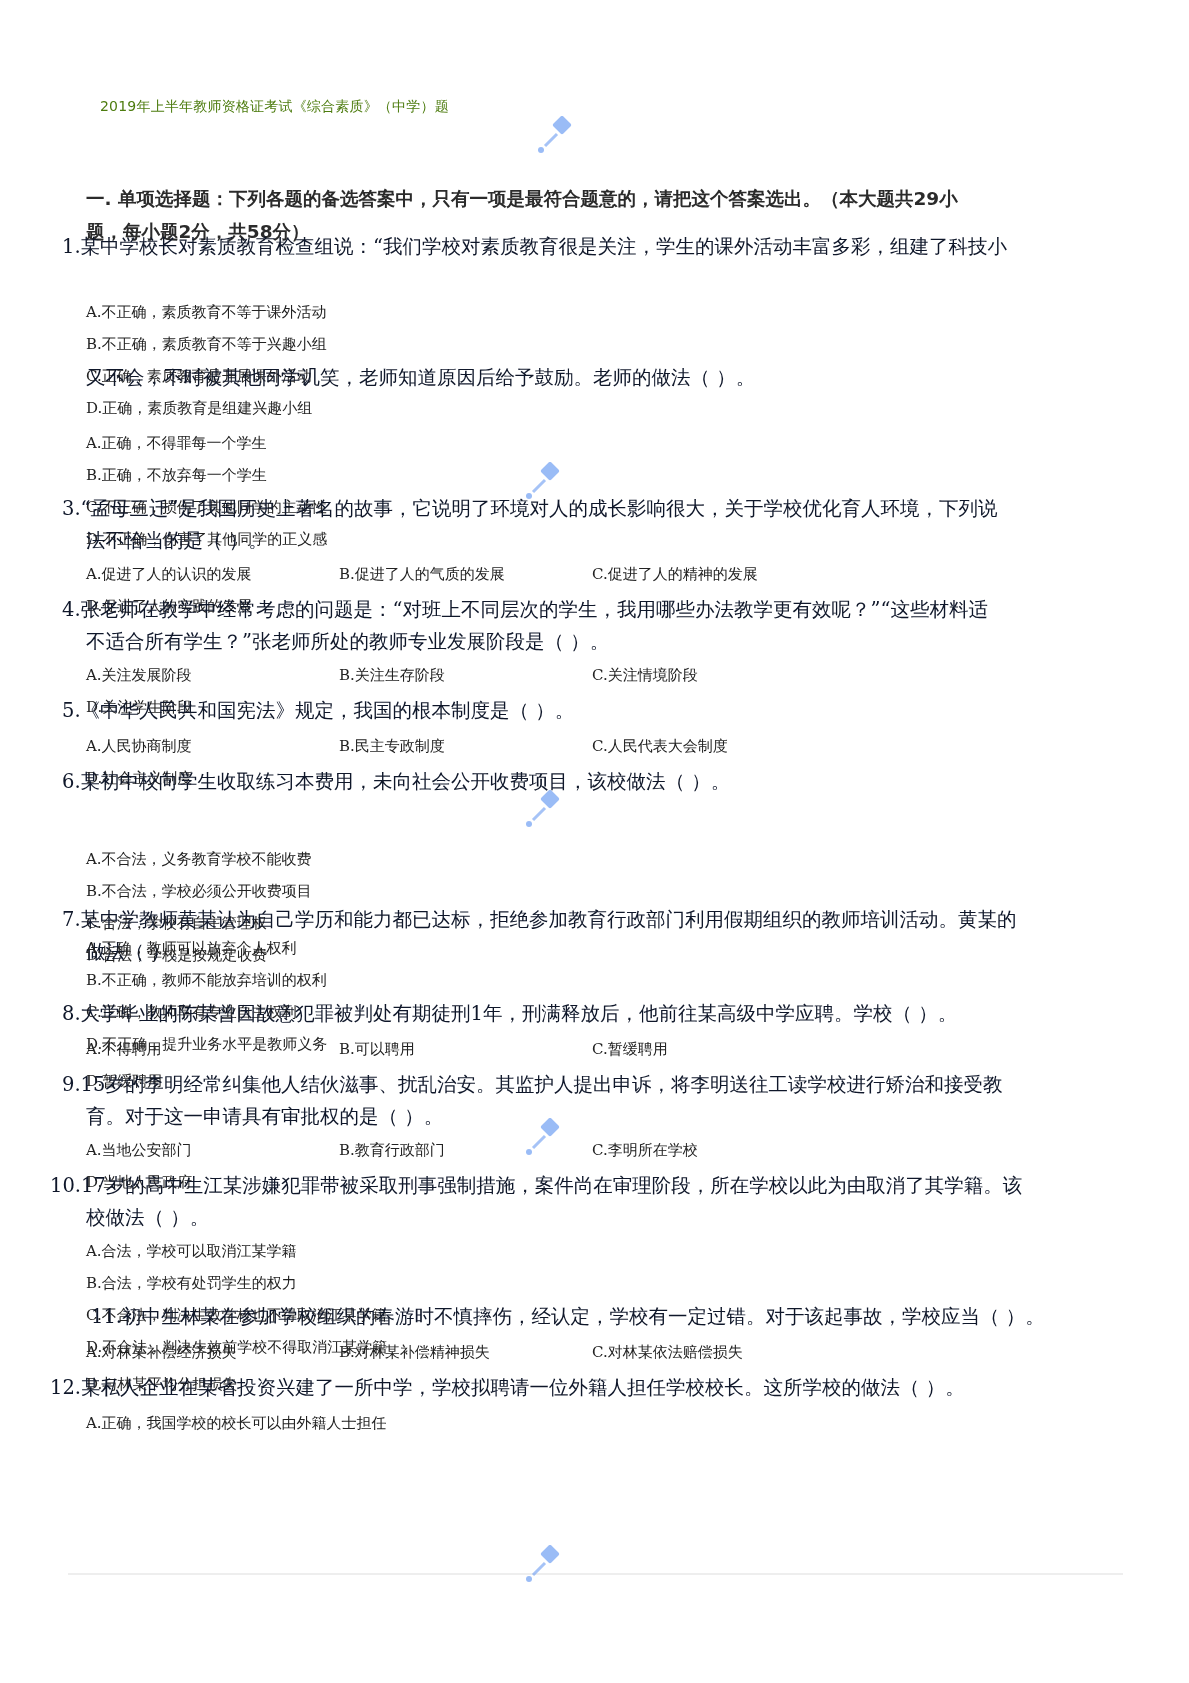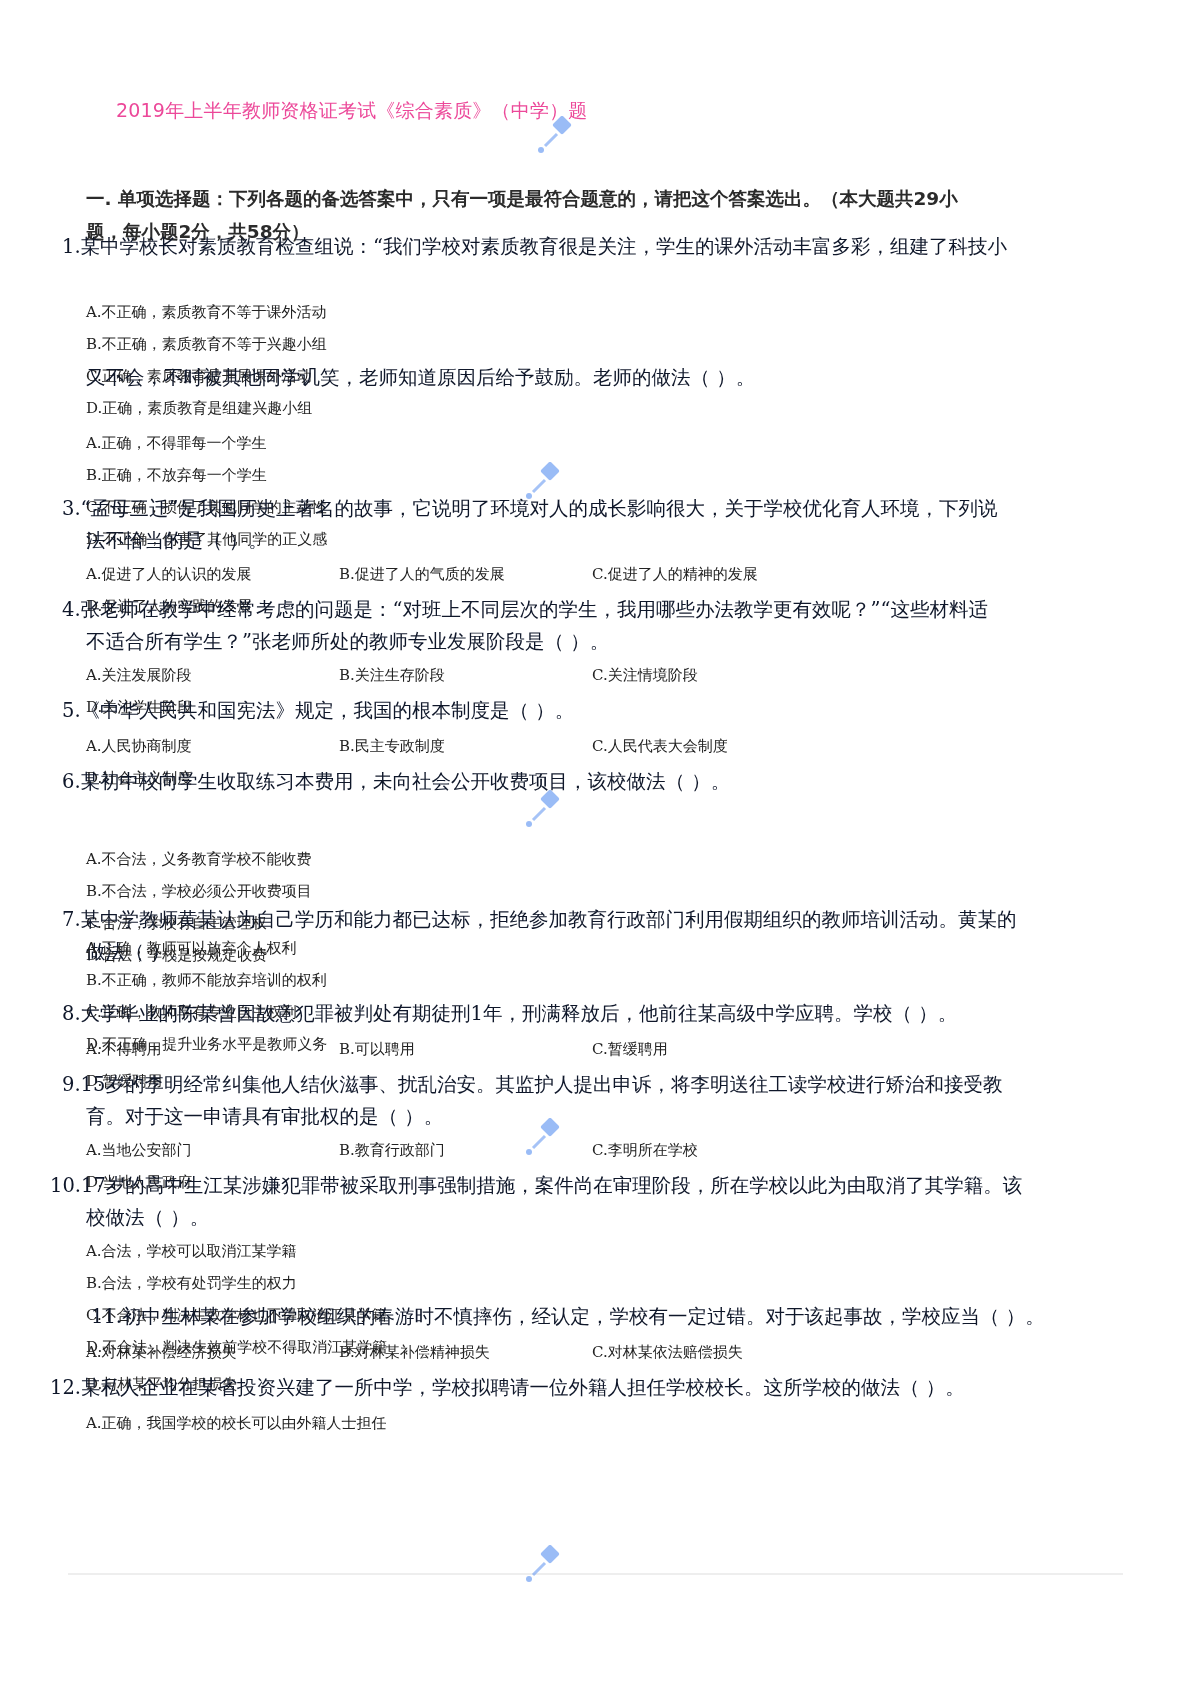--- a/index.html
+++ b/index.html
@@ -1,19 +1,19 @@
 <!DOCTYPE html>
 <html><head>
 <meta charset="utf-8">
 <style>
   html, body { margin: 0; padding: 0; background: #ffffff; }
   body { width: 1189px; height: 1683px; position: relative; overflow: hidden;
          font-family: "DejaVu Serif", "Liberation Serif", serif; color: #222; }
-  .title { position: absolute; left: 116px; top: 98px; font-family: "DejaVu Sans", "Liberation Sans", sans-serif;
-           font-size: 19px; color: #ec4899; letter-spacing: 0.2px; }
+  .title { position: absolute; left: 100px; top: 98px; font-family: "DejaVu Sans", "Liberation Sans", sans-serif;
+           font-size: 14px; color: #4d7c0f; letter-spacing: 0.2px; }
   .section { position: absolute; left: 86px; top: 182px; width: 1000px;
              font-family: "DejaVu Sans", "Liberation Sans", sans-serif; font-weight: bold;
              font-size: 18.5px; line-height: 33px; color: #2b2b2b; }
   .q { position: absolute; left: 62px; width: 1040px; font-size: 19.5px; line-height: 32px; color: #0f172a; }
   .q .num { display: inline-block; }
   .q .cont { padding-left: 24px; }
   .opts { position: absolute; left: 86px; width: 1010px; font-size: 15px; line-height: 32px; color: #222; }
   .opts.two .opt { display: inline-block; width: 506px; }
   .opts.four .opt { display: inline-block; width: 253px; white-space: nowrap; }
   .rule { position: absolute; left: 68px; top: 1573px; width: 1055px; height: 2px; background: #eeeeee; }

